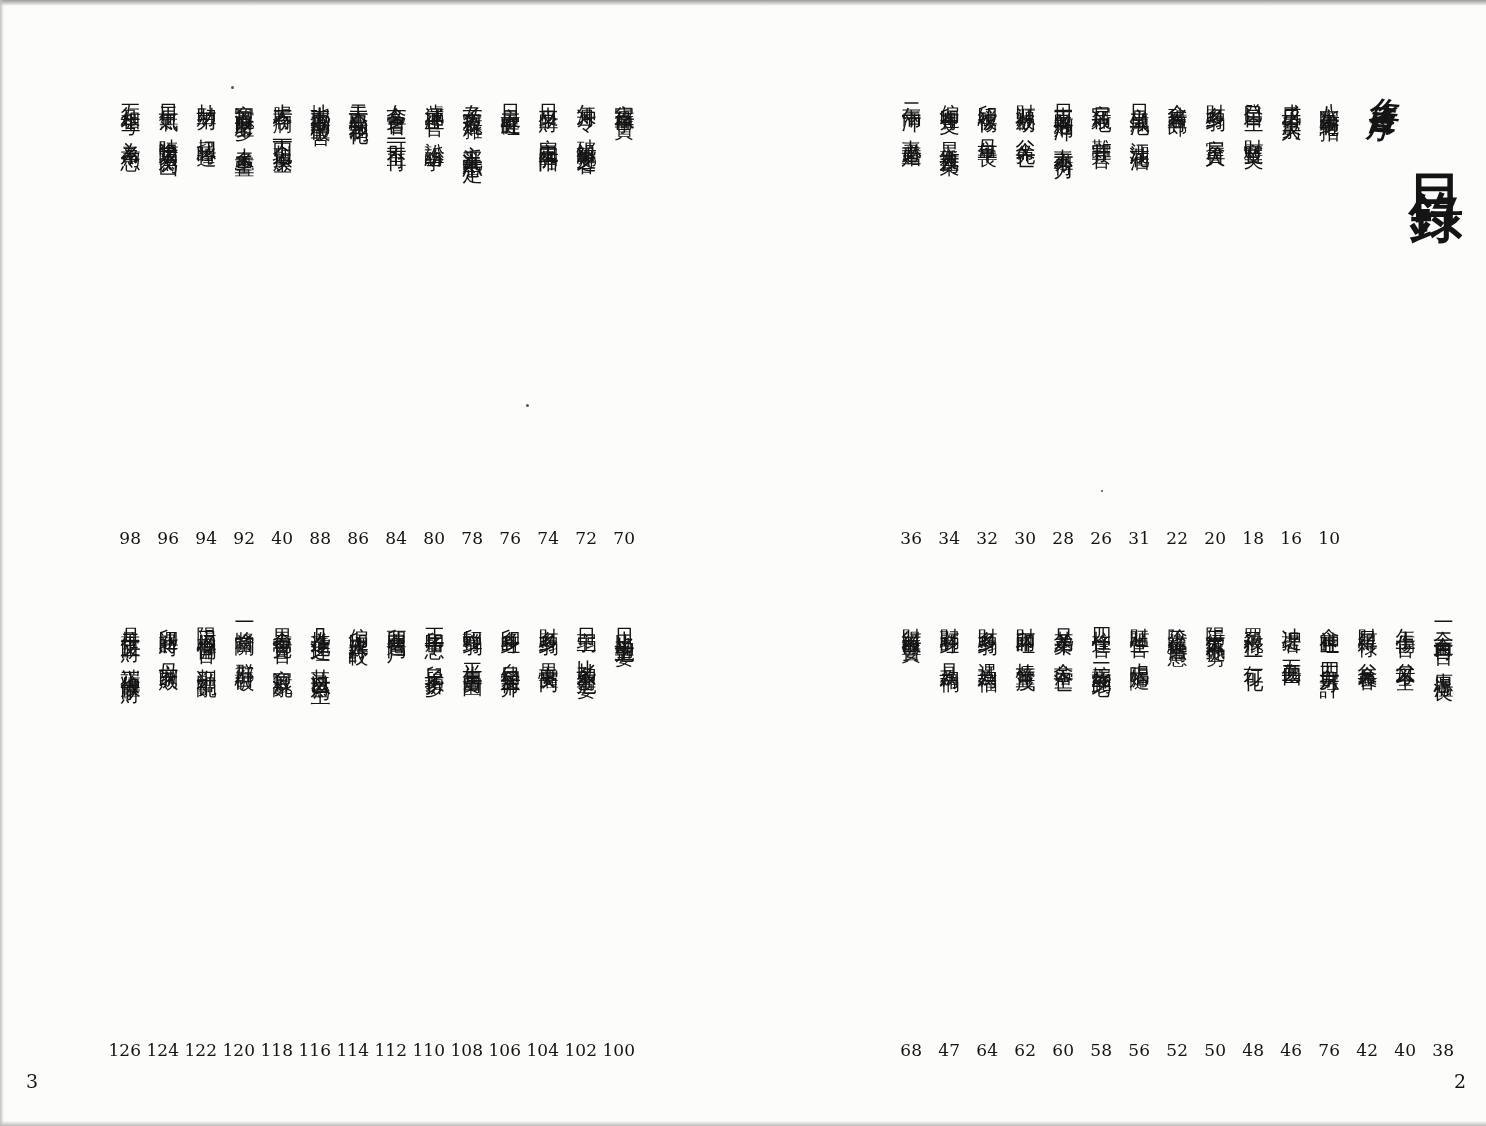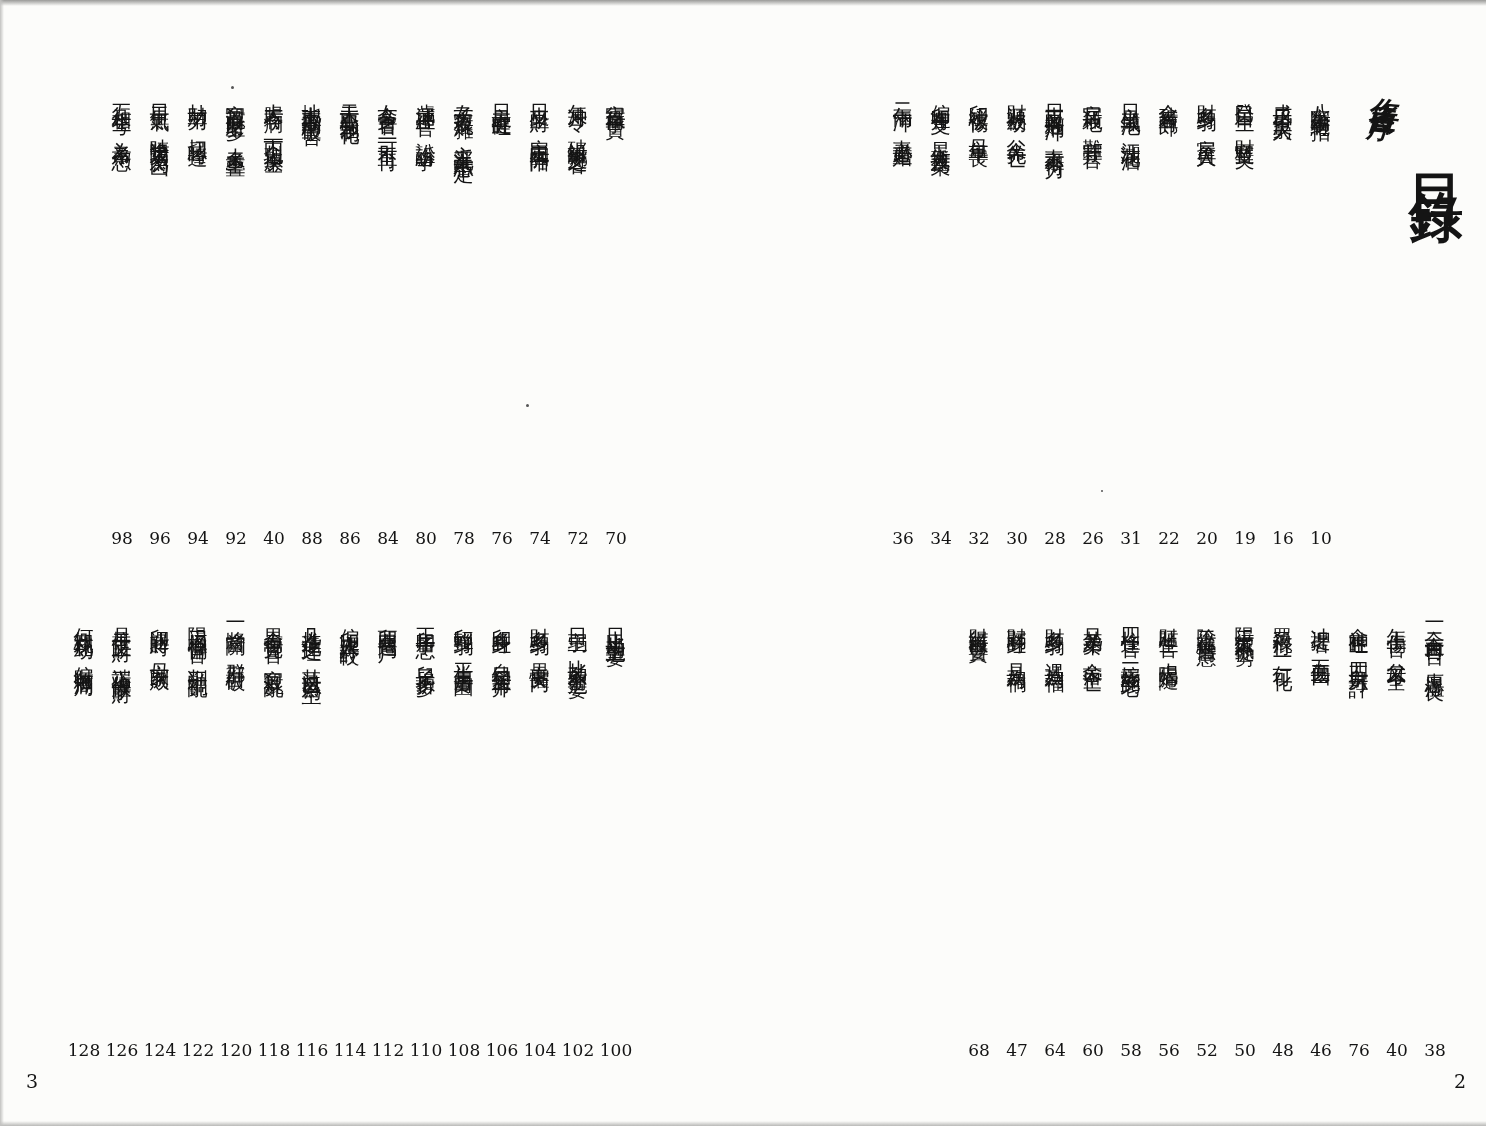--- a/index.html
+++ b/index.html
@@ -39,21 +39,21 @@
     position:absolute;
     display:flex;flex-direction:row-reverse;
   }
   #rp-top{top:88px;right:146px;height:460px;}
   #rp-bottom{top:612px;right:32px;height:448px;}
   #lp-top{top:88px;right:851px;height:460px;}
   #lp-bottom{top:612px;right:851px;height:448px;}
 
   .col{
     width:38px;height:100%;
-    display:flex;flex-direction:column;align-items:center;
+    display:flex;flex-direction:column;align-items:flex-end;
   }
   .vtext{
     writing-mode:vertical-rl;text-orientation:upright;
     font-size:20px;letter-spacing:3px;line-height:1;
   }
   .num{
     margin-top:auto;
     font-size:17px;letter-spacing:0;
   }
 
@@ -89,21 +89,21 @@
         <div class="num">10</div>
       </div>
 
       <div class="col">
         <div class="vtext">戊子日生沒窮人</div>
         <div class="num">16</div>
       </div>
 
       <div class="col">
         <div class="vtext">癸巳日生　財官雙美</div>
-        <div class="num">19</div>
+        <div class="num">18</div>
       </div>
 
       <div class="col">
         <div class="vtext">財多身弱　富屋貧人</div>
         <div class="num">20</div>
       </div>
 
       <div class="col">
         <div class="vtext">金豬豈有郎</div>
         <div class="num">22</div>
@@ -150,20 +150,24 @@
       <div class="col">
         <div class="vtext">一合二合而再合　忠厚溫良</div>
         <div class="num">38</div>
       </div>
 
       <div class="col">
         <div class="vtext">年上傷官　父母不全</div>
         <div class="num">40</div>
       </div>
 
+      <div class="col">
+        <div class="vtext">財星得祿　父命長春</div>
+        <div class="num">42</div>
+      </div>
 
       <div class="col">
         <div class="vtext">食神生旺　四五六男可許</div>
         <div class="num">76</div>
       </div>
 
       <div class="col">
         <div class="vtext">冲提者　五傷三四</div>
         <div class="num">46</div>
       </div>
@@ -191,20 +195,24 @@
       <div class="col">
         <div class="vtext">四柱逢官　三嫁焉能到老</div>
         <div class="num">58</div>
       </div>
 
       <div class="col">
         <div class="vtext">兄楚弟秦　命落空亡</div>
         <div class="num">60</div>
       </div>
 
+      <div class="col">
+        <div class="vtext">財印兩旺　椿萱並茂</div>
+        <div class="num">62</div>
+      </div>
 
       <div class="col">
         <div class="vtext">財多身弱　遇劫為福</div>
         <div class="num">64</div>
       </div>
 
       <div class="col">
         <div class="vtext">財弱身旺　見劫為禍</div>
         <div class="num">47</div>
       </div>
@@ -356,21 +364,17 @@
       <div class="col">
         <div class="vtext">印遇財時　母家凋敗</div>
         <div class="num">124</div>
       </div>
 
       <div class="col">
         <div class="vtext">月柱干支正財　端正儉僕掌財</div>
         <div class="num">126</div>
       </div>
 
-      <div class="col">
-        <div class="vtext">何知桃花劫　偏財佈滿局</div>
-        <div class="num">128</div>
-      </div>
     </div>
 
   <div class="folio" id="folio-left">3</div>
   <div class="folio" id="folio-right">2</div>
 </div>
 
 </body></html>

